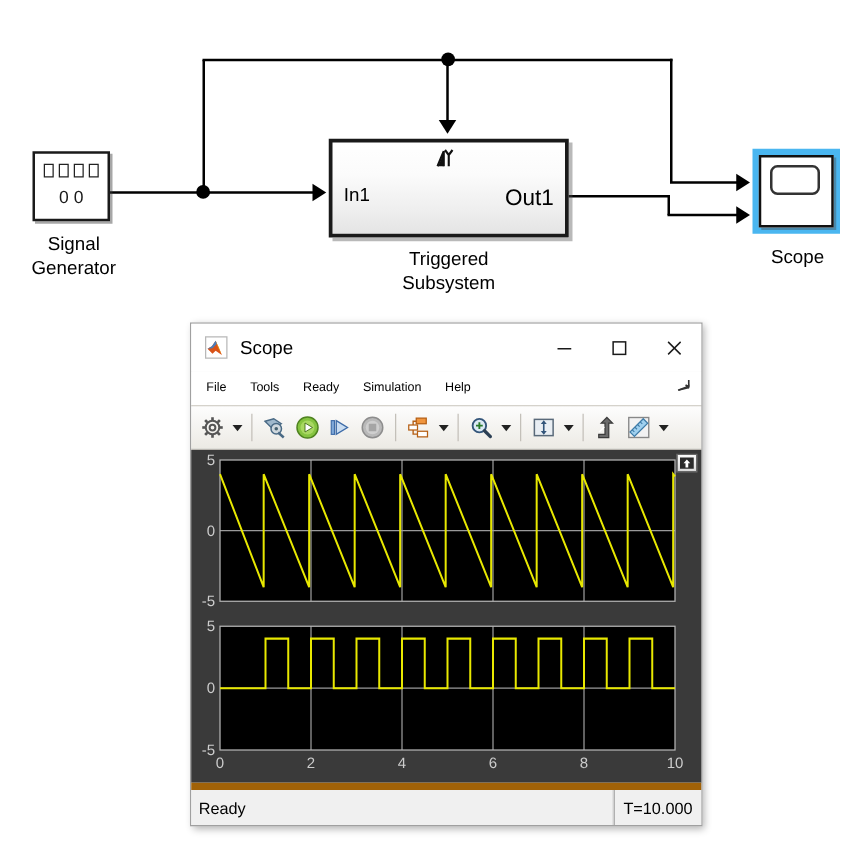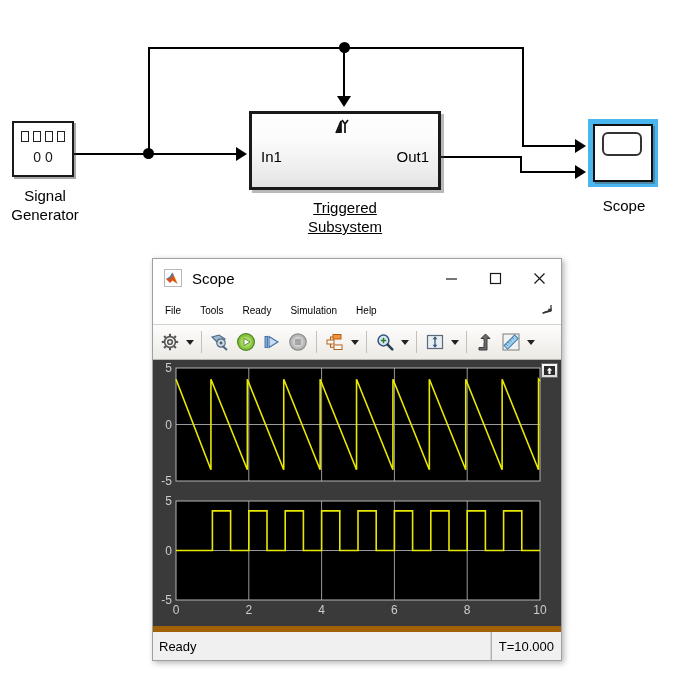--- a/index.html
+++ b/index.html
@@ -11,21 +11,21 @@
     width: 689px;
     height: 678px;
     position: relative;
     font-family: "Liberation Sans", sans-serif;
     overflow: hidden;
   }
 
   
   #canvas {
     position: absolute;
-    left: 0; top: 0;
+    left: 14px; top: 0;
     width: 599px; height: 678px;
     background: #ffffff;
   }
   .wire {
     position: absolute;
     background: #000000;
   }
   .wire-h { height: 2px; }
   .wire-v { width: 2px; }
 
@@ -106,28 +106,28 @@
     box-sizing: border-box;
   }
   #subsys .port-in {
     position: absolute;
     left: 9px; top: 34px;
     font-size: 15px; color: #000;
   }
   #subsys .port-out {
     position: absolute;
     right: 9px; top: 34px;
-    font-size: 15px; color: #000; margin-left: 46px;
+    font-size: 18px; color: #000; margin-left: 46px;
   }
   #subsys .trigsym {
     position: absolute;
     left: 0; right: 0; top: 5px;
     text-align: center;
   }
-  #subsys-label { left: 253px; top: 198px; width: 184px; text-decoration: underline; }
+  #subsys-label { left: 253px; top: 198px; width: 184px; }
 
   
   #scopeblk {
     position: absolute;
     left: 588px; top: 119px;
     width: 70px; height: 68px;
     background: #4ab6f0;
     padding: 5px;
     box-sizing: border-box;
   }

